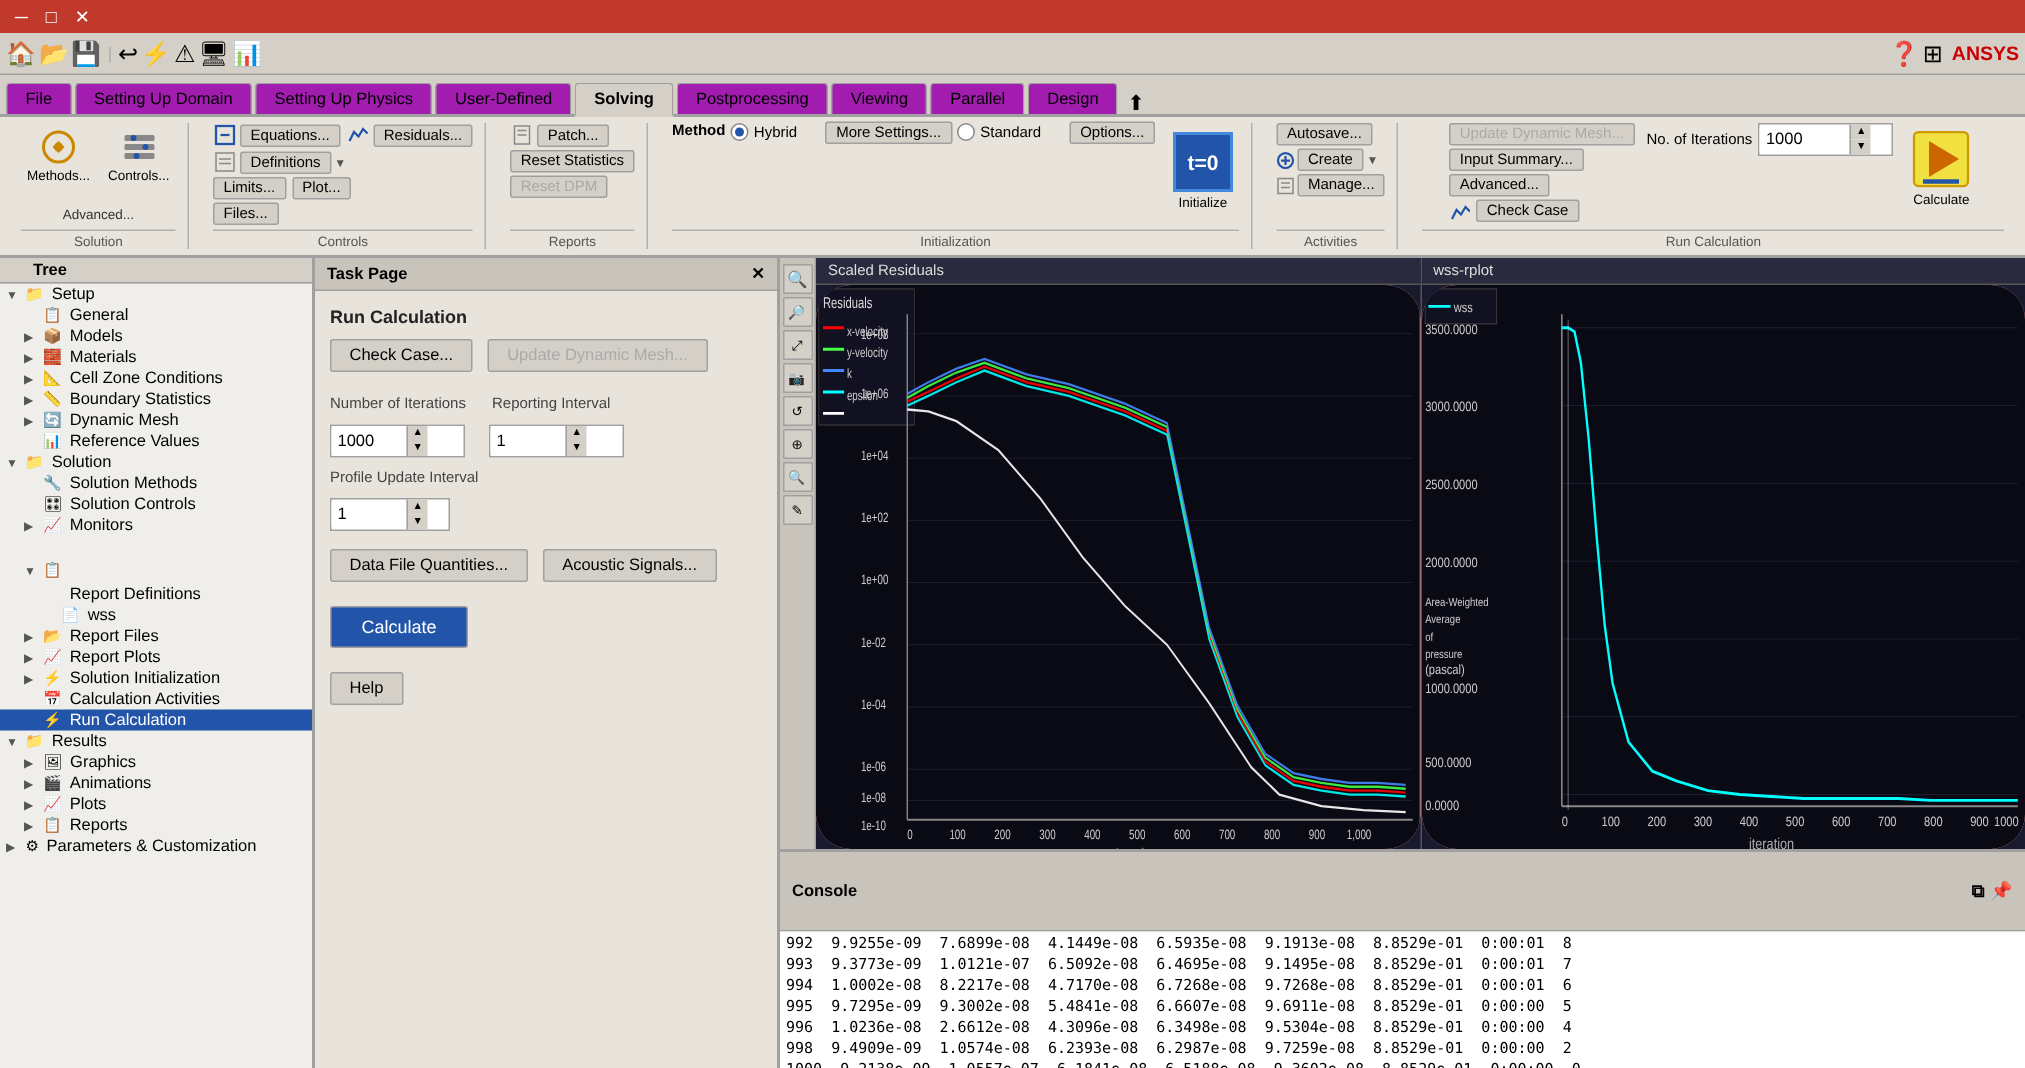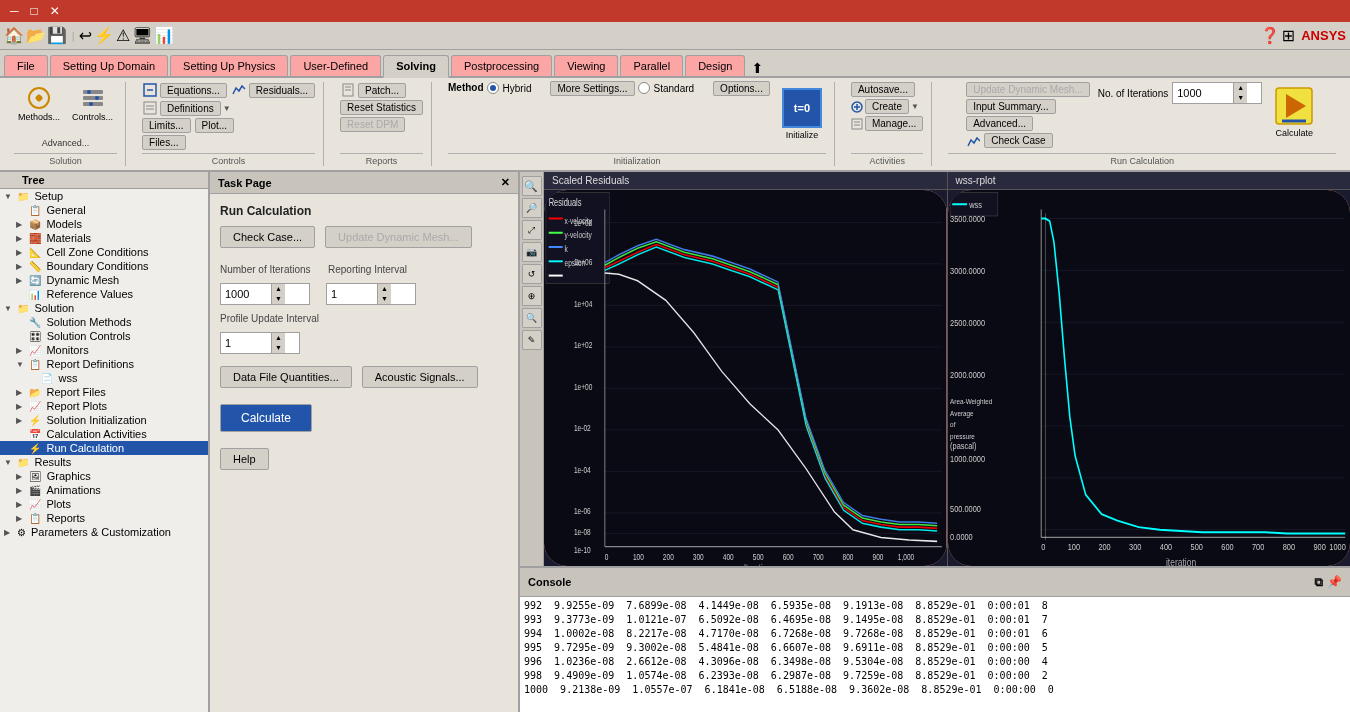--- a/index.html
+++ b/index.html
@@ -38,21 +38,21 @@
       align-items: flex-end;
       border-bottom: 2px solid #a0a0a0;
       padding: 0 4px;
     }
     .tab {
       padding: 4px 12px;
       cursor: pointer;
       border: 1px solid #a0a0a0;
       border-bottom: none;
       border-radius: 3px 3px 0 0;
-      background: #fca5a5;
+      background: #a21caf;
       font-size: 11px;
       margin-right: 2px;
     }
     .tab.active { background: #d4d0c8; border-bottom: 2px solid #d4d0c8; margin-bottom: -2px; font-weight: bold; }
 
     
     #ribbon {
       background: #e8e4dc;
       border-bottom: 2px solid #a0a0a0;
       display: flex;
@@ -221,21 +221,21 @@
     
     #console-area {
       height: 210px;
       background: #f0eeea;
       border-top: 2px solid #a0a0a0;
       display: flex;
       flex-direction: column;
     }
     .console-header {
       background: #c8c4bc;
-      padding: 7px 8px;
+      padding: 19px 8px;
       font-weight: bold;
       font-size: 11px;
       display: flex;
       justify-content: space-between;
       align-items: center;
       border-bottom: 1px solid #a0a0a0;
     }
     .console-body {
       flex: 1;
       background: white;
@@ -427,21 +427,21 @@
         </div>
         <div class="radio-row">
           <div class="radio-dot"></div>
           <span style="font-size:10px;">Standard</span>
         </div>
         <div style="margin-left:16px">
           <span class="ribbon-small-btn">Options...</span>
         </div>
       </div>
       <div class="ribbon-btn" style="margin-top:4px;">
-        <div style="width:40px;height:40px;background:#2255aa;border:2px solid #4488dd;display:flex;align-items:center;justify-content:center;color:white;font-size:11px;font-weight:bold;">t=0</div>
+        <div style="width:40px;height:40px;background:#2255aa;border:2px solid #4488dd;display:flex;align-items:center;justify-content:center;color:white;font-size:14px;font-weight:bold;">t=0</div>
         <span style="font-size:9px;margin-top:2px;">Initialize</span>
       </div>
     </div>
     <div class="ribbon-group-label">Initialization</div>
   </div>
 
   <div class="ribbon-group">
     <div style="display:flex;flex-direction:column;gap:2px;flex:1">
       <div class="ribbon-row">
         <span class="ribbon-small-btn">Autosave...</span>
@@ -542,21 +542,21 @@
       <span style="font-size:11px;margin-left:2px;">Materials</span>
     </div>
         <div class="tree-item" style="padding-left: 16px;">
       <span style="font-size:8px;min-width:10px;color:#555">▶</span>
       <span style="font-size:10px;">📐</span>
       <span style="font-size:11px;margin-left:2px;">Cell Zone Conditions</span>
     </div>
         <div class="tree-item" style="padding-left: 16px;">
       <span style="font-size:8px;min-width:10px;color:#555">▶</span>
       <span style="font-size:10px;">📏</span>
-      <span style="font-size:11px;margin-left:2px;">Boundary Conditions</span>
+      <span style="font-size:11px;margin-left:2px;">Boundary Statistics</span>
     </div>
         <div class="tree-item" style="padding-left: 16px;">
       <span style="font-size:8px;min-width:10px;color:#555">▶</span>
       <span style="font-size:10px;">🔄</span>
       <span style="font-size:11px;margin-left:2px;">Dynamic Mesh</span>
     </div>
         <div class="tree-item" style="padding-left: 16px;">
       <span style="font-size:8px;min-width:10px;color:#555"></span>
       <span style="font-size:10px;">📊</span>
       <span style="font-size:11px;margin-left:2px;">Reference Values</span>
@@ -577,21 +577,21 @@
       <span style="font-size:11px;margin-left:2px;">Solution Controls</span>
     </div>
         <div class="tree-item" style="padding-left: 16px;">
       <span style="font-size:8px;min-width:10px;color:#555">▶</span>
       <span style="font-size:10px;">📈</span>
       <span style="font-size:11px;margin-left:2px;">Monitors</span>
     </div>
         <div class="tree-item" style="padding-left: 16px;">
       <span style="font-size:8px;min-width:10px;color:#555">▼</span>
       <span style="font-size:10px;">📋</span>
-      <span style="font-size:11px;margin-left:2px;">Report Definitions</span>
+      <span style="font-size:11px;margin-left:2px;margin-top:32px;">Report Definitions</span>
     </div>
         <div class="tree-item" style="padding-left: 28px;">
       <span style="font-size:8px;min-width:10px;color:#555"></span>
       <span style="font-size:10px;">📄</span>
       <span style="font-size:11px;margin-left:2px;">wss</span>
     </div>
         <div class="tree-item" style="padding-left: 16px;">
       <span style="font-size:8px;min-width:10px;color:#555">▶</span>
       <span style="font-size:10px;">📂</span>
       <span style="font-size:11px;margin-left:2px;">Report Files</span>

